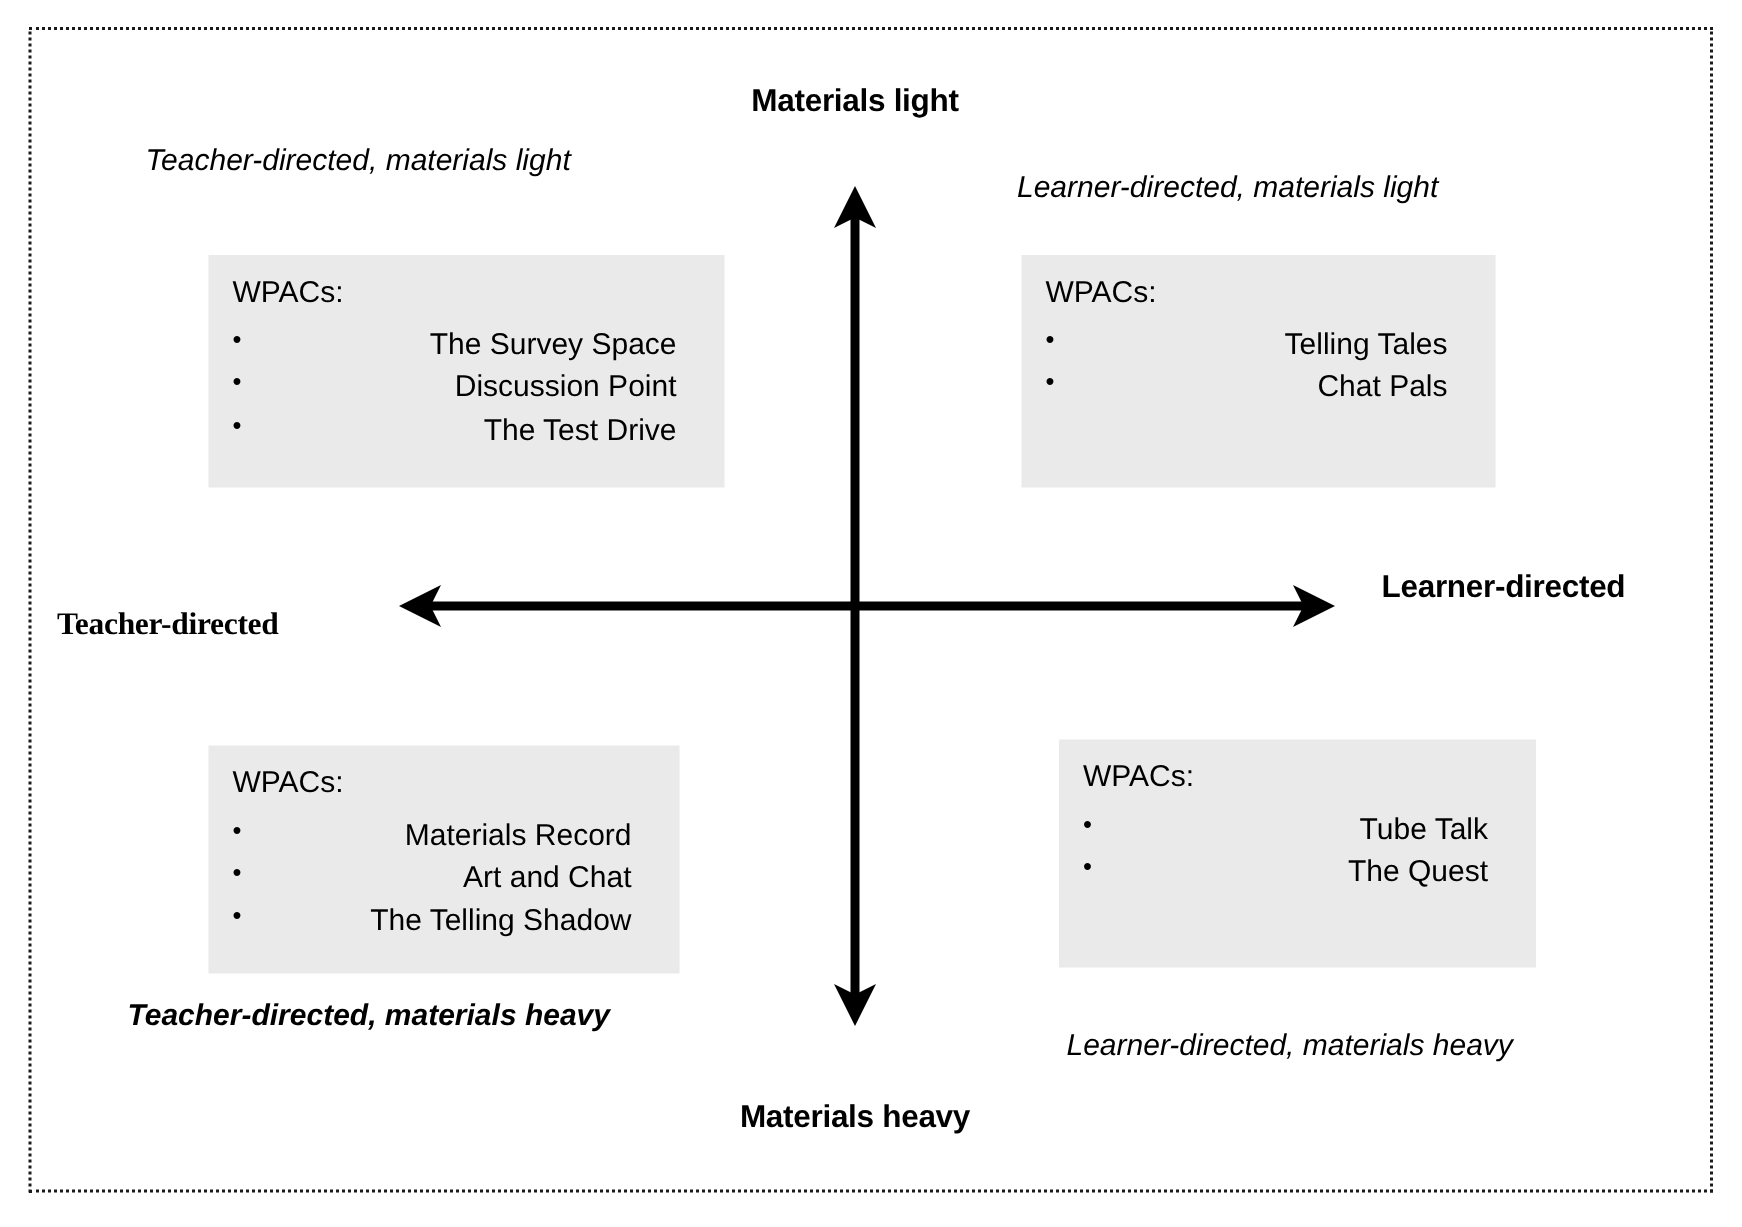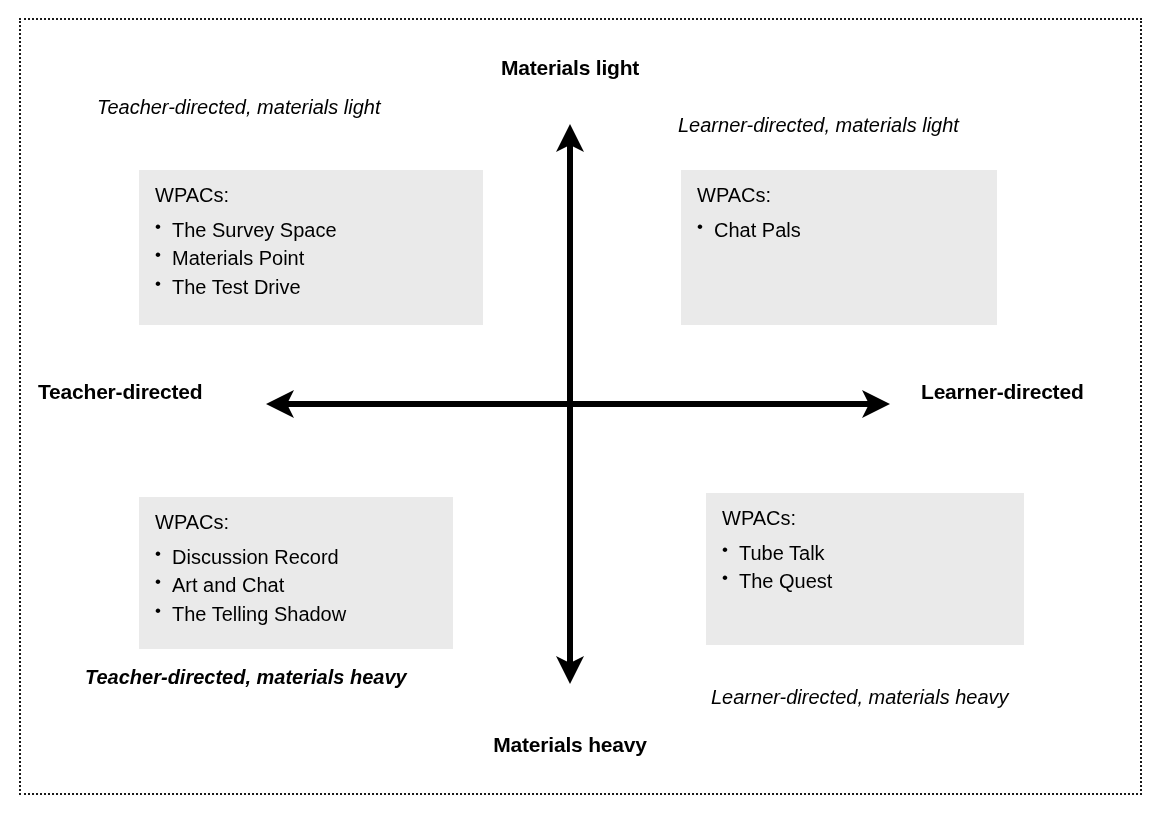--- a/index.html
+++ b/index.html
@@ -49,22 +49,23 @@
     transform: translateX(-50%);
     right: auto;
   }
   .axis-bottom {
     left: 570px;
     top: 733px;
     transform: translateX(-50%);
   }
   .axis-left {
     left: 38px;
-    top: 392px;
+    top: 416px;
     transform: translateY(-50%);
+    font-family: Liberation Serif, serif;
   }
   .axis-right {
     left: 921px;
     top: 392px;
     transform: translateY(-50%);
   }
 
   
   .axis-svg {
     position: absolute;
@@ -112,20 +113,21 @@
     margin: 0;
     padding: 0;
   }
   .wpac-list li {
     font-size: 20px;
     color: #000000;
     line-height: 1.42;
     white-space: nowrap;
     position: relative;
     padding-left: 17px;
+    text-align: right;
   }
   .wpac-list li::before {
     content: "\2022";
     position: absolute;
     left: 0;
     top: -1px;
     font-size: 17px;
   }
 </style>
 </head>
@@ -157,36 +159,37 @@
 
   <div class="quad-caption cap-tl">Teacher-directed, materials light</div>
   <div class="quad-caption cap-tr">Learner-directed, materials light</div>
   <div class="quad-caption cap-bl">Teacher-directed, materials heavy</div>
   <div class="quad-caption cap-br">Learner-directed, materials heavy</div>
 
   <div class="wpac-box box-tl">
     <div class="wpac-title">WPACs:</div>
     <ul class="wpac-list">
       <li>The Survey Space</li>
-      <li>Materials Point</li>
+      <li>Discussion Point</li>
       <li>The Test Drive</li>
     </ul>
   </div>
 
   <div class="wpac-box box-tr">
     <div class="wpac-title">WPACs:</div>
     <ul class="wpac-list">
+      <li>Telling Tales</li>
       <li>Chat Pals</li>
     </ul>
   </div>
 
   <div class="wpac-box box-bl">
     <div class="wpac-title">WPACs:</div>
     <ul class="wpac-list">
-      <li>Discussion Record</li>
+      <li>Materials Record</li>
       <li>Art and Chat</li>
       <li>The Telling Shadow</li>
     </ul>
   </div>
 
   <div class="wpac-box box-br">
     <div class="wpac-title">WPACs:</div>
     <ul class="wpac-list">
       <li>Tube Talk</li>
       <li>The Quest</li>

